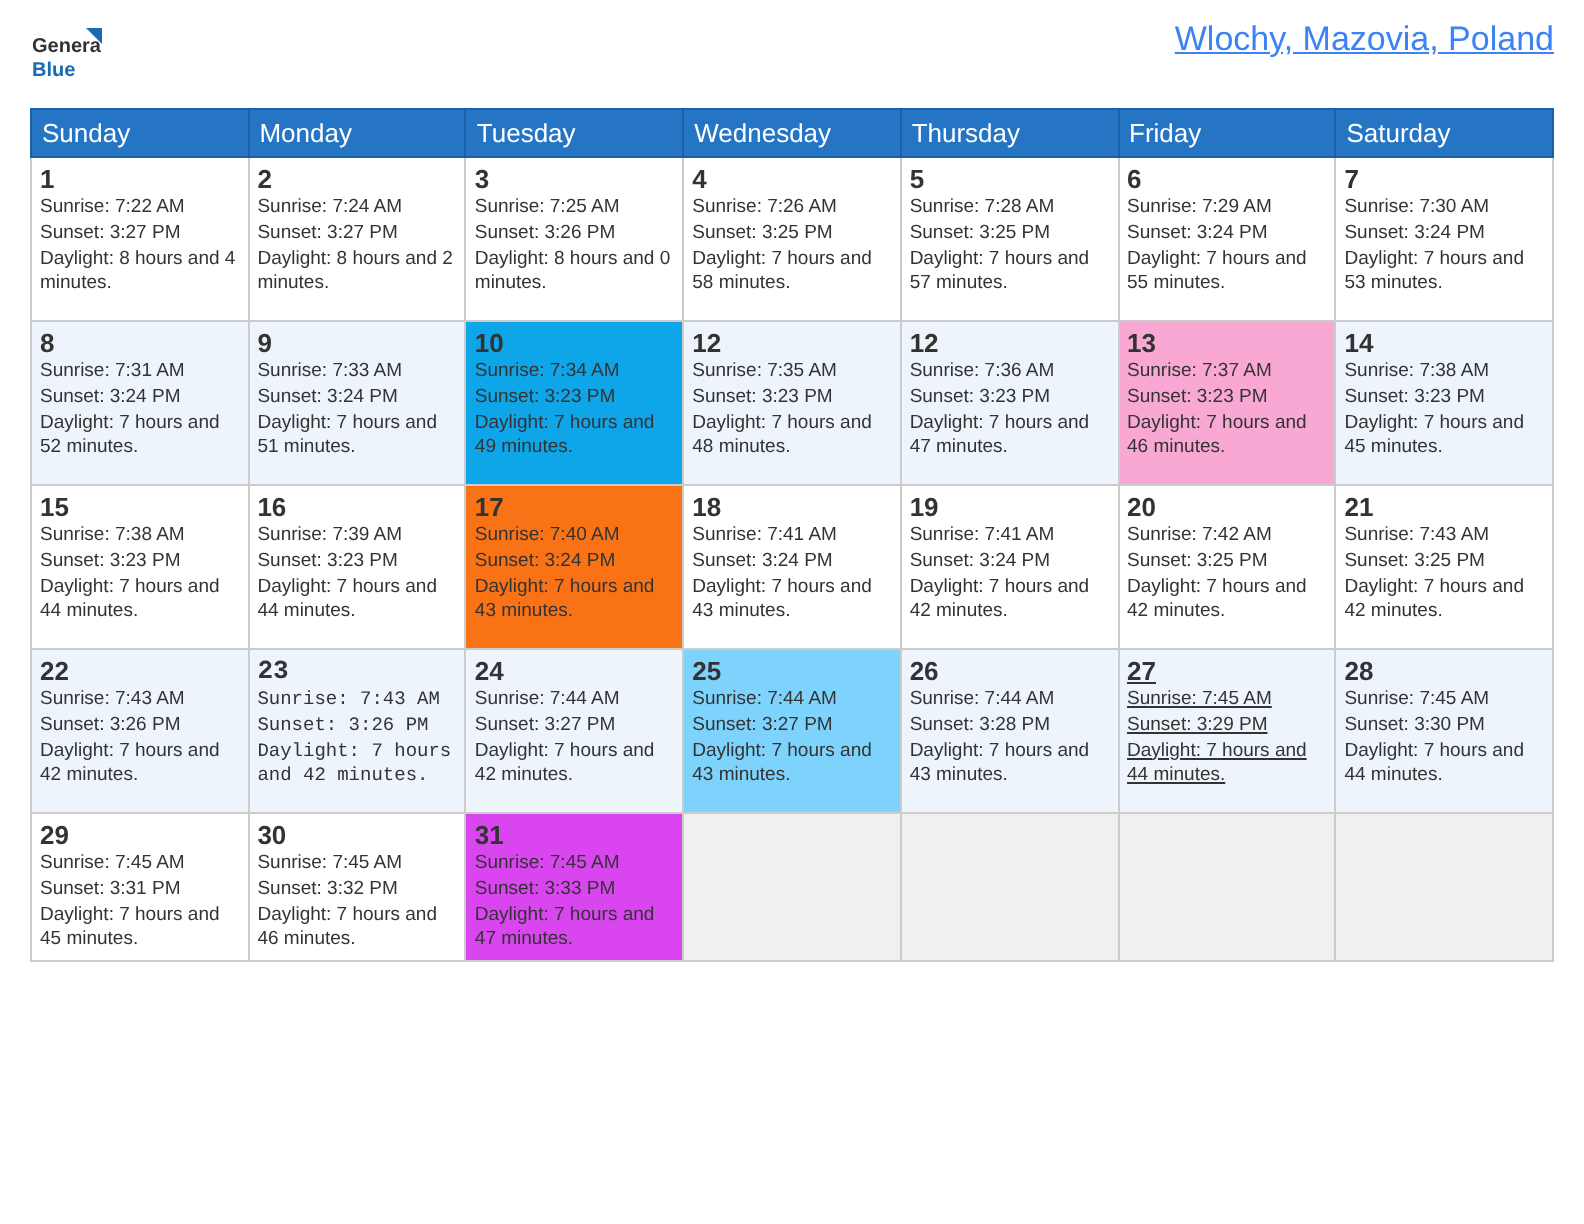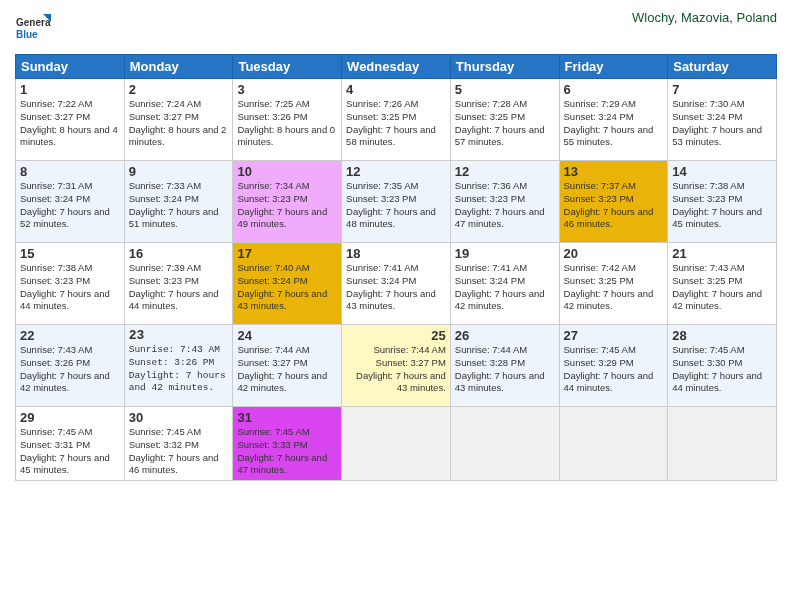--- a/index.html
+++ b/index.html
@@ -30,35 +30,36 @@
     .title-area {
       text-align: right;
     }
     .month-title {
       font-size: 32px;
       font-weight: bold;
       color: #333;
       line-height: 1.1;
     }
     .location {
-      font-size: 13px;
-      color: #14532d;
+      font-size: 17px;
+      color: #3b82f6;
+      text-decoration: underline;
     }
     .calendar {
       width: 100%;
       border-collapse: collapse;
       table-layout: fixed;
     }
     .calendar th {
       background: #2575c4;
       color: #fff;
       text-align: left;
       padding: 4px 5px;
       font-size: 13px;
-      font-weight: bold;
+      font-weight: normal;
       border: 1px solid #1a60a8;
     }
     .calendar td {
       border: 1px solid #ccc;
       vertical-align: top;
       padding: 3px 4px;
       font-size: 10px;
       color: #333;
       background: #fff;
       height: 82px;
@@ -148,51 +149,51 @@
         </tr>
         <tr>
           <td style="background: rgb(238, 244, 251);">
         <span class="day-number">8</span>
         <div class="cell-info">Sunrise: 7:31 AM<br>Sunset: 3:24 PM<br>Daylight: 7 hours and 52 minutes.</div>
       </td>
           <td style="background: rgb(238, 244, 251);">
         <span class="day-number">9</span>
         <div class="cell-info">Sunrise: 7:33 AM<br>Sunset: 3:24 PM<br>Daylight: 7 hours and 51 minutes.</div>
       </td>
-          <td style="background: #f0abfc; margin-left: 16px;">
+          <td style="background: #0ea5e9; margin-left: 16px;">
         <span class="day-number">10</span>
         <div class="cell-info">Sunrise: 7:34 AM<br>Sunset: 3:23 PM<br>Daylight: 7 hours and 49 minutes.</div>
       </td>
           <td style="background: rgb(238, 244, 251);">
         <span class="day-number">12</span>
         <div class="cell-info">Sunrise: 7:35 AM<br>Sunset: 3:23 PM<br>Daylight: 7 hours and 48 minutes.</div>
       </td>
           <td style="background: rgb(238, 244, 251); margin-top: 28px;">
         <span class="day-number">12</span>
         <div class="cell-info">Sunrise: 7:36 AM<br>Sunset: 3:23 PM<br>Daylight: 7 hours and 47 minutes.</div>
       </td>
-          <td style="background: #eab308;">
+          <td style="background: #f9a8d4;">
         <span class="day-number">13</span>
         <div class="cell-info">Sunrise: 7:37 AM<br>Sunset: 3:23 PM<br>Daylight: 7 hours and 46 minutes.</div>
       </td>
           <td style="background: rgb(238, 244, 251);">
         <span class="day-number">14</span>
         <div class="cell-info">Sunrise: 7:38 AM<br>Sunset: 3:23 PM<br>Daylight: 7 hours and 45 minutes.</div>
       </td>
         </tr>
         <tr>
           <td style="background: rgb(255, 255, 255);">
         <span class="day-number">15</span>
         <div class="cell-info">Sunrise: 7:38 AM<br>Sunset: 3:23 PM<br>Daylight: 7 hours and 44 minutes.</div>
       </td>
           <td style="background: rgb(255, 255, 255);">
         <span class="day-number">16</span>
         <div class="cell-info">Sunrise: 7:39 AM<br>Sunset: 3:23 PM<br>Daylight: 7 hours and 44 minutes.</div>
       </td>
-          <td style="background: #eab308;">
+          <td style="background: #f97316;">
         <span class="day-number">17</span>
         <div class="cell-info">Sunrise: 7:40 AM<br>Sunset: 3:24 PM<br>Daylight: 7 hours and 43 minutes.</div>
       </td>
           <td style="background: rgb(255, 255, 255);">
         <span class="day-number">18</span>
         <div class="cell-info">Sunrise: 7:41 AM<br>Sunset: 3:24 PM<br>Daylight: 7 hours and 43 minutes.</div>
       </td>
           <td style="background: rgb(255, 255, 255);">
         <span class="day-number">19</span>
         <div class="cell-info">Sunrise: 7:41 AM<br>Sunset: 3:24 PM<br>Daylight: 7 hours and 42 minutes.</div>
@@ -212,29 +213,29 @@
         <div class="cell-info">Sunrise: 7:43 AM<br>Sunset: 3:26 PM<br>Daylight: 7 hours and 42 minutes.</div>
       </td>
           <td style="background: rgb(238, 244, 251); font-family: Liberation Mono, monospace;">
         <span class="day-number">23</span>
         <div class="cell-info">Sunrise: 7:43 AM<br>Sunset: 3:26 PM<br>Daylight: 7 hours and 42 minutes.</div>
       </td>
           <td style="background: rgb(238, 244, 251);">
         <span class="day-number">24</span>
         <div class="cell-info">Sunrise: 7:44 AM<br>Sunset: 3:27 PM<br>Daylight: 7 hours and 42 minutes.</div>
       </td>
-          <td style="background: #fef9c3; text-align: right;">
+          <td style="background: #7dd3fc;">
         <span class="day-number">25</span>
         <div class="cell-info">Sunrise: 7:44 AM<br>Sunset: 3:27 PM<br>Daylight: 7 hours and 43 minutes.</div>
       </td>
           <td style="background: rgb(238, 244, 251);">
         <span class="day-number">26</span>
         <div class="cell-info">Sunrise: 7:44 AM<br>Sunset: 3:28 PM<br>Daylight: 7 hours and 43 minutes.</div>
       </td>
-          <td style="background: rgb(238, 244, 251);">
+          <td style="background: rgb(238, 244, 251); text-decoration: underline;">
         <span class="day-number">27</span>
         <div class="cell-info">Sunrise: 7:45 AM<br>Sunset: 3:29 PM<br>Daylight: 7 hours and 44 minutes.</div>
       </td>
           <td style="background: rgb(238, 244, 251);">
         <span class="day-number">28</span>
         <div class="cell-info">Sunrise: 7:45 AM<br>Sunset: 3:30 PM<br>Daylight: 7 hours and 44 minutes.</div>
       </td>
         </tr>
         <tr>
           <td style="background: rgb(255, 255, 255);">

